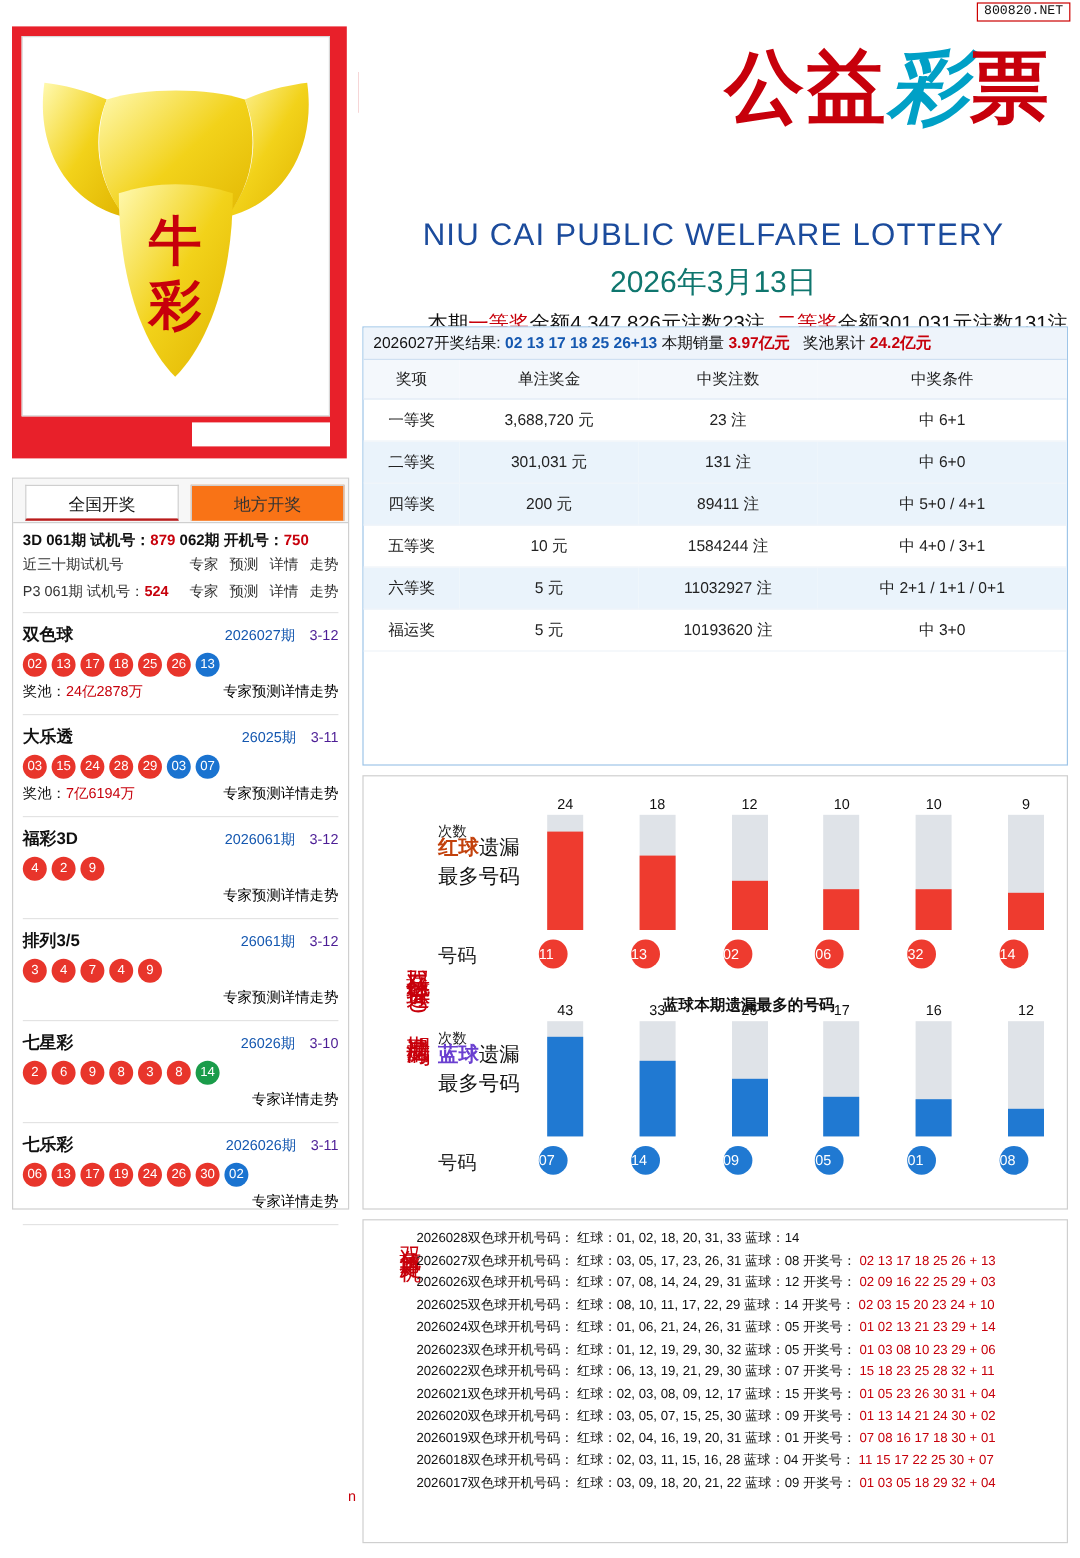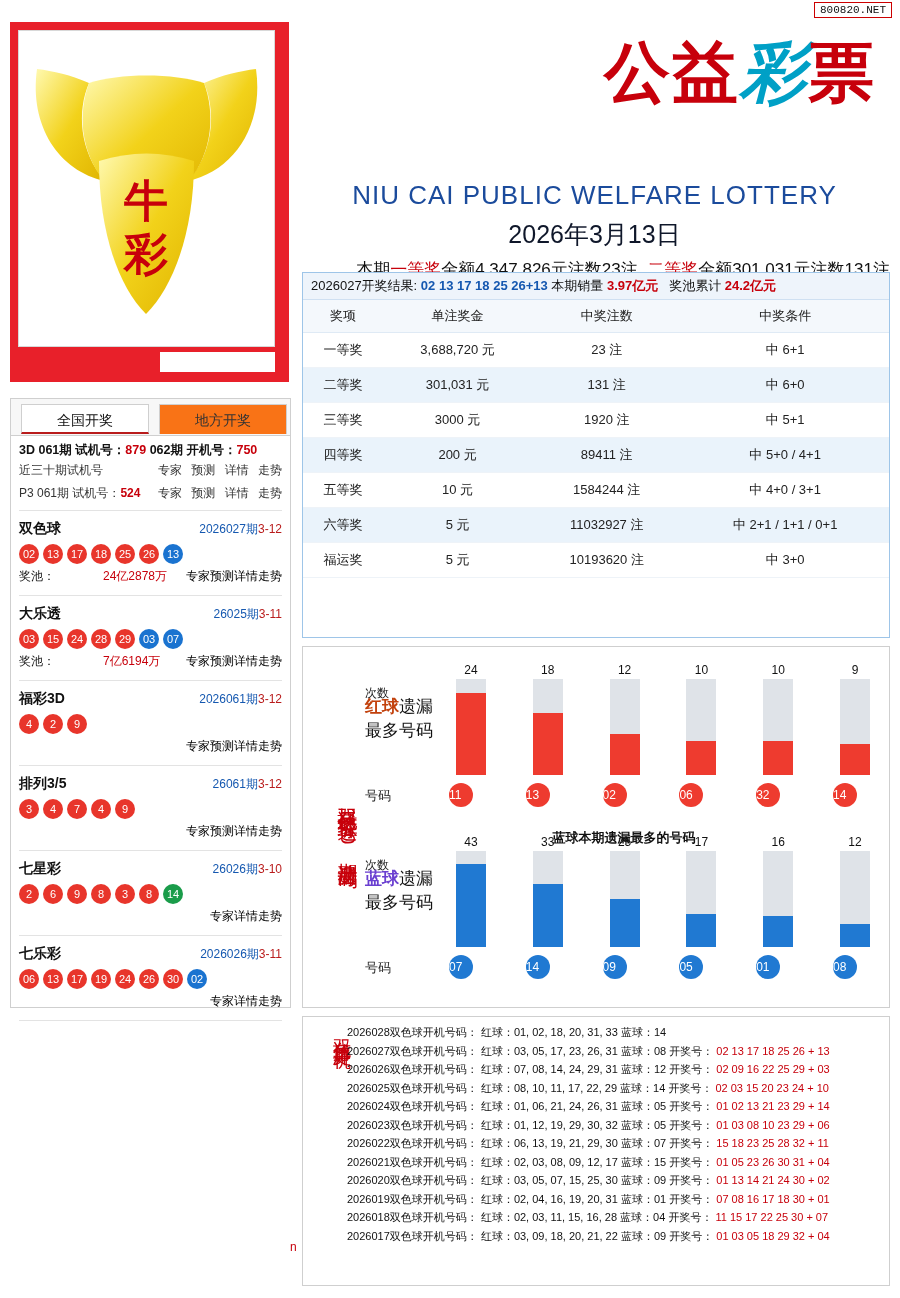--- a/index.html
+++ b/index.html
@@ -10,21 +10,21 @@
   .logo-inner{position:absolute;left:8px;top:8px;width:255px;height:315px;background:#fff;border:1px solid #d8d8d8;overflow:hidden;}
   .bull{position:absolute;left:0;top:0;width:255px;height:315px;}
   .logo-red-bar{position:absolute;left:150px;top:330px;width:115px;height:20px;background:#fff;}
   
   .header{position:absolute;left:299px;top:22px;width:591px;height:250px;background:#fff;}
   .hdr-title{position:absolute;left:0;top:6px;width:591px;text-align:right;padding-right:14px;box-sizing:border-box;}
   .hdr-title span{font-family:"DejaVu Serif",serif;font-weight:bold;font-size:66px;letter-spacing:2px;}
   .t-red{color:#c7000b;}
   .t-blue{color:#00a0c6;font-style:italic;}
   .hdr-en{position:absolute;left:0;top:158px;width:591px;text-align:center;color:#1b4b9c;font-size:26px;letter-spacing:1px;font-family:"Liberation Sans",sans-serif;}
-  .hdr-date{position:absolute;left:0;top:196px;width:591px;text-align:center;color:#0f172a;font-size:25px;}
+  .hdr-date{position:absolute;left:0;top:196px;width:591px;text-align:center;color:#0f766e;font-size:25px;}
   .hdr-prize{position:absolute;left:0;top:236px;width:591px;text-align:right;font-size:17px;color:#111;white-space:nowrap;}
   .hdr-prize .hl{color:#c7000b;}
   .vline{position:absolute;left:299px;top:60px;width:3px;height:34px;background:#c7000b;}
   
   .prize-panel{position:absolute;left:302px;top:272px;width:586px;height:364px;border:1px solid #9ec5e8;background:#fff;}
   .prize-head{height:26px;line-height:26px;background:#eef4fb;border-bottom:1px solid #cfe0f2;font-size:13px;padding-left:8px;color:#111;white-space:nowrap;}
   .prize-head .b{color:#1558b0;font-weight:bold;}
   .prize-head .r{color:#c7000b;font-weight:bold;}
   table.prize{width:100%;border-collapse:collapse;font-size:13px;}
   table.prize th{background:#f4f8fc;color:#222;font-weight:normal;height:30px;border-bottom:1px solid #dfeaf5;}
@@ -39,49 +39,49 @@
   .tab.t2{left:148px;}
   .row3d{font-size:12.5px;color:#111;padding:6px 8px 0 8px;font-weight:bold;}
   .row3d .v{color:#c7000b;}
   .subrow{display:flex;justify-content:space-between;align-items:center;padding:3px 8px;font-size:12px;color:#333;}
   .subrow .links span{margin-left:6px;color:#333;}
   .divider{height:1px;background:#e3e3e3;margin:5px 8px;}
   .game{padding:4px 8px 2px 8px;}
   .game-top{display:flex;justify-content:space-between;align-items:baseline;}
   .game-name{font-size:14px;font-weight:bold;color:#111;}
   .game-issue{font-size:12px;color:#1558b0;}
-  .game-issue .d{color:#b91c1c;margin-left:0;}
+  .game-issue .d{color:#4c1d95;margin-left:12px;}
   .balls{padding:6px 0 4px 0;display:flex;gap:4px;flex-wrap:wrap;}
   .ball{width:20px;height:20px;border-radius:50%;color:#fff;font-size:11px;line-height:20px;text-align:center;display:inline-block;}
   .ball.r{background:#e8352b;}
   .ball.b{background:#1a73d0;}
   .ball.g{background:#1a9c4a;}
   .poolrow{display:flex;justify-content:space-between;align-items:center;font-size:12px;padding-bottom:3px;}
   .poolrow .pool{color:#111;}
-  .poolrow .pool b{color:#c7000b;font-weight:normal;margin-left:48px;}
+  .poolrow .pool b{color:#c7000b;font-weight:normal;}
   
   .chart-panel{position:absolute;left:302px;top:646px;width:586px;height:360px;border:1px solid #cfcfcf;background:#fff;}
   .vtitle{position:absolute;left:6px;top:6px;width:50px;height:344px;font-size:20px;color:#c7000b;line-height:22px;text-align:center;writing-mode:vertical-rl;letter-spacing:2px;}
   .chart-area{position:absolute;left:62px;top:4px;width:518px;height:350px;}
   .c-half{position:relative;height:172px;}
   .c-title{text-align:center;font-size:13px;color:#111;font-weight:bold;padding-top:6px;}
   .c-left-lab{position:absolute;left:0;font-size:12px;color:#222;}
   .bars{position:absolute;left:84px;top:28px;right:6px;height:96px;display:flex;justify-content:space-between;}
   .bcol{width:44px;position:relative;text-align:center;}
   .bnum{font-size:12px;color:#111;position:absolute;top:-16px;left:0;width:44px;}
   .btrack{position:absolute;bottom:0;left:7px;width:30px;height:96px;background:#dfe3e8;}
   .bfill{position:absolute;bottom:0;left:0;width:30px;}
   .bfill.red{background:#ee3b2f;}
   .bfill.blue{background:#2079d2;}
   .nums{position:absolute;left:84px;top:132px;right:6px;display:flex;justify-content:space-between;}
   .ncol{width:44px;text-align:left;}
   .nball{width:24px;height:24px;border-radius:50%;display:inline-block;line-height:24px;font-size:12px;color:#fff;}
   .nball.red{background:#ee3b2f;}
   .nball.blue{background:#2079d2;}
-  .axis-lab{position:absolute;left:0;font-size:13px;color:#222;}
+  .axis-lab{position:absolute;left:0;font-size:16px;color:#222;}
   .ov-red{position:absolute;left:0;top:44px;width:84px;font-size:17px;color:#111;line-height:24px;}
   .ov-red .k{color:#c2410c;font-weight:bold;}
   .ov-blue{position:absolute;left:0;top:216px;width:84px;font-size:17px;color:#111;line-height:24px;}
   .ov-blue .k{color:#6a3fd0;font-weight:bold;}
   
   .hist-panel{position:absolute;left:302px;top:1016px;width:586px;height:268px;border:1px solid #cfcfcf;background:#fff;}
   .hist-vtitle{position:absolute;left:4px;top:8px;width:46px;font-size:18px;color:#c7000b;writing-mode:vertical-rl;line-height:22px;letter-spacing:2px;}
   .hist-rows{position:absolute;left:44px;top:6px;right:0;font-size:11px;color:#111;font-family:"Liberation Sans",sans-serif;}
   .hrow{height:18.5px;line-height:18.5px;white-space:nowrap;}
   .hrow .lb{color:#111;}
@@ -154,26 +154,20 @@
           <td>3,688,720 元</td>
           <td>23 注</td>
           <td>中 6+1</td>
         </tr>
         <tr class="alt">
           <td>二等奖</td>
           <td>301,031 元</td>
           <td>131 注</td>
           <td>中 6+0</td>
         </tr>
-        <tr>
-          <td>三等奖</td>
-          <td>3000 元</td>
-          <td>1920 注</td>
-          <td>中 5+1</td>
-        </tr>
         <tr class="alt">
           <td>四等奖</td>
           <td>200 元</td>
           <td>89411 注</td>
           <td>中 5+0 / 4+1</td>
         </tr>
         <tr>
           <td>五等奖</td>
           <td>10 元</td>
           <td>1584244 注</td>

